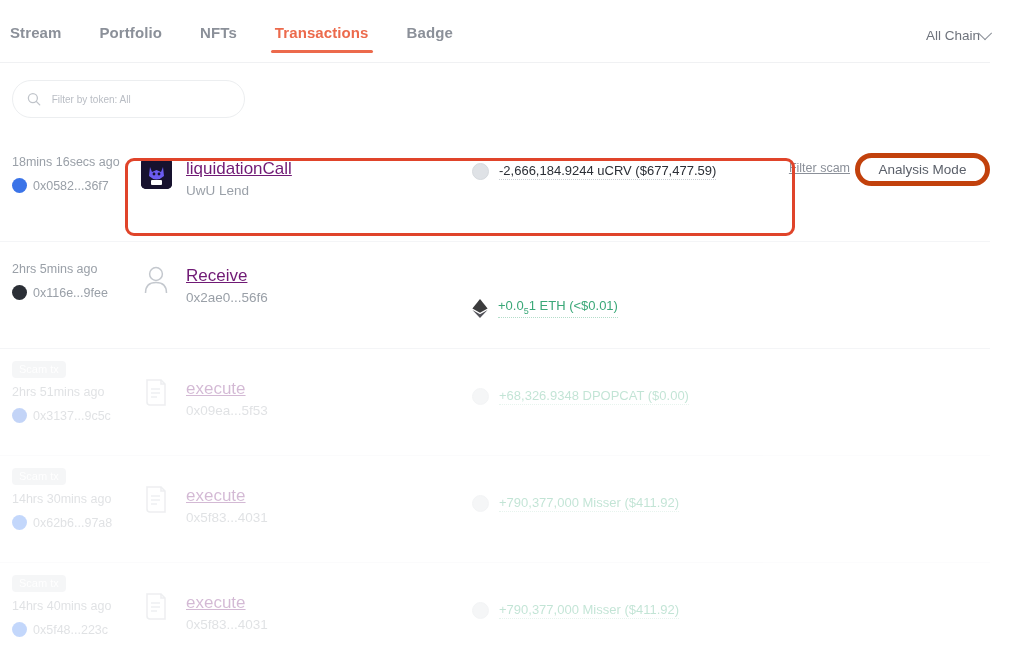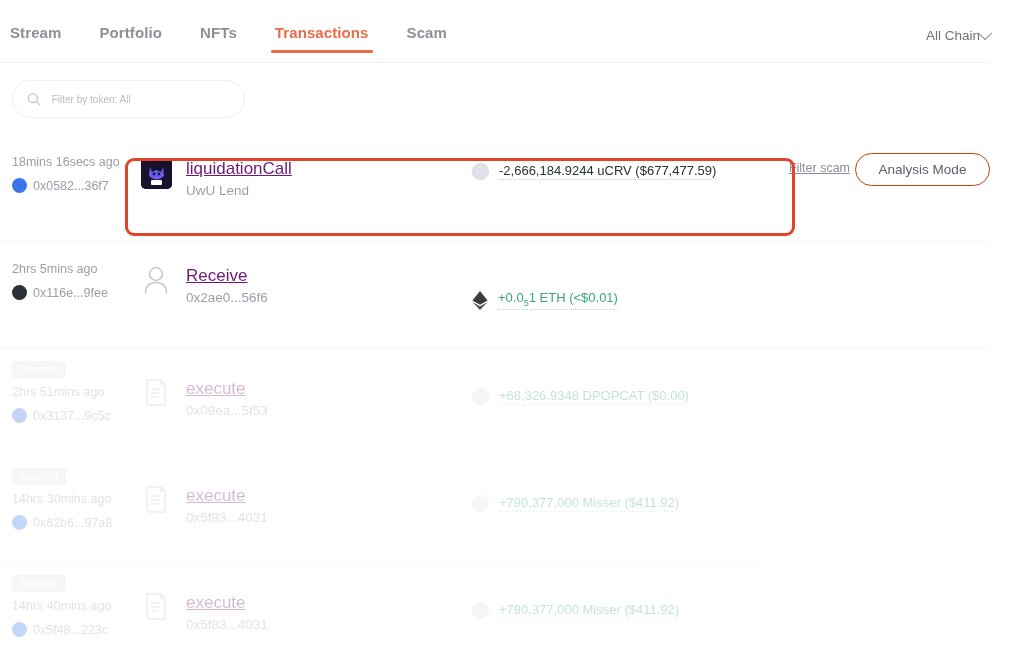--- a/index.html
+++ b/index.html
@@ -109,21 +109,21 @@
     color: #8b9099;
     text-decoration: underline;
     cursor: pointer;
   }
   .analysis-btn {
     position: absolute;
     right: 0px;
     top: 90px;
     width: 135px;
     height: 33px;
-    border: 1px solid #c2410c;
+    border: 5px solid #c2410c;
     border-radius: 17px;
     display: flex;
     align-items: center;
     justify-content: center;
     font-size: 13.5px;
     color: #5b606a;
     background: #fff;
     cursor: pointer;
     box-sizing: border-box;
   }
@@ -267,21 +267,21 @@
 </style>
 </head>
 <body>
 
 <div class="topnav">
   <div class="nav-items">
     <div class="nav-item">Stream</div>
     <div class="nav-item">Portfolio</div>
     <div class="nav-item">NFTs</div>
     <div class="nav-item active">Transactions</div>
-    <div class="nav-item">Scam</div>
+    <div class="nav-item">Badge</div>
   </div>
   <div class="chain-select">
     <span>All Chain</span>
     <span class="chev"></span>
   </div>
 </div>
 
 <div class="filterbar">
   <div class="search-box">
     <svg width="14" height="14" viewBox="0 0 14 14">
@@ -342,21 +342,21 @@
         <svg width="28" height="30" viewBox="0 0 28 30">
           <circle cx="14" cy="9" r="6.4" fill="none" stroke="#c4c8ce" stroke-width="1.5"></circle>
           <path d="M3.5 28 Q3.5 17.5 14 17.5 Q24.5 17.5 24.5 28" fill="none" stroke="#c4c8ce" stroke-width="1.5"></path>
         </svg>
       </div>
       <div class="action-text">
         <div class="action-name">Receive</div>
         <div class="action-sub">0x2ae0...56f6</div>
       </div>
     </div>
-    <div class="col-assets" style="top:46px;">
+    <div class="col-assets" style="top:54px;">
       <div class="asset-line">
         <svg width="16" height="19" viewBox="0 0 16 19">
           <path d="M8 0 L15.6 9.6 L8 13.8 L0.4 9.6 Z" fill="#3c3c3d"></path>
           <path d="M8 15.2 L15.6 11 L8 19 L0.4 11 Z" fill="#53535a"></path>
         </svg>
         <span class="asset-amt pos"><span>+0.0</span><span class="sub5">5</span><span>1 ETH (&lt;$0.01)</span></span>
       </div>
     </div>
   </div>
 

